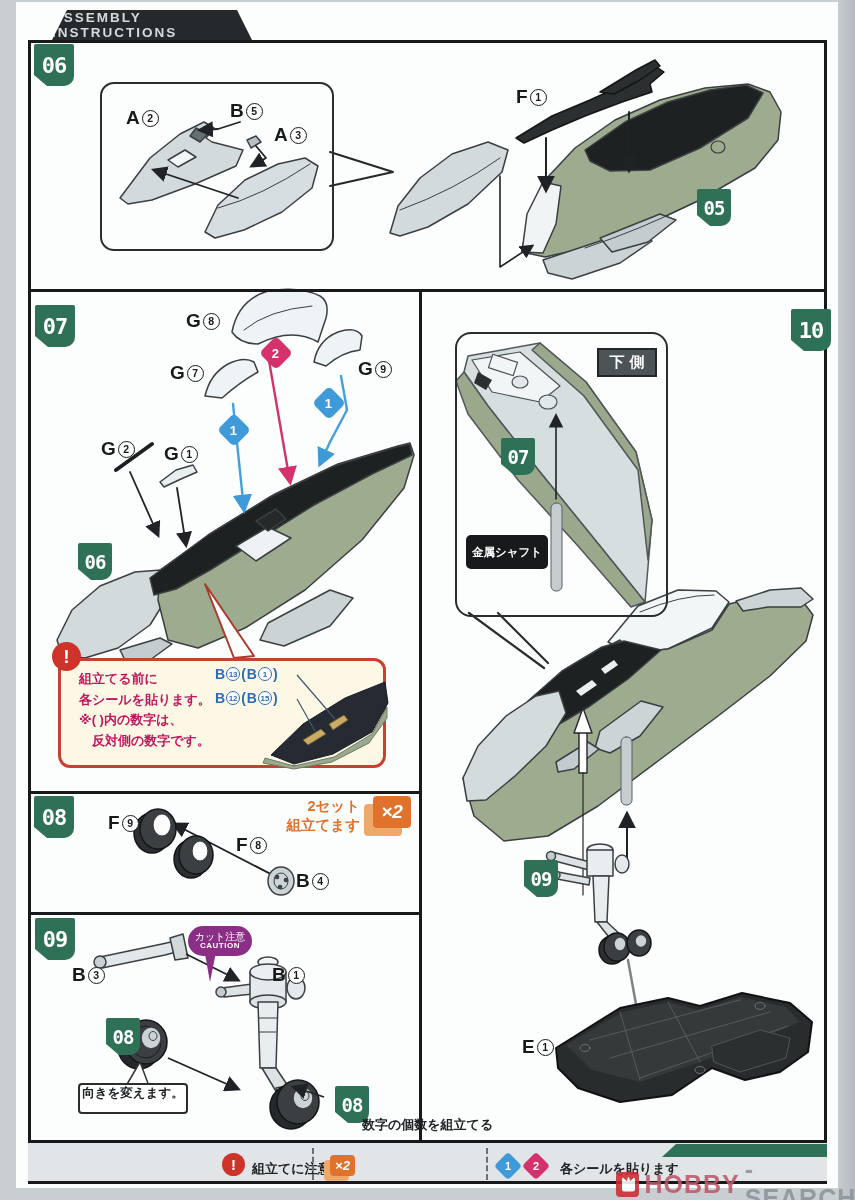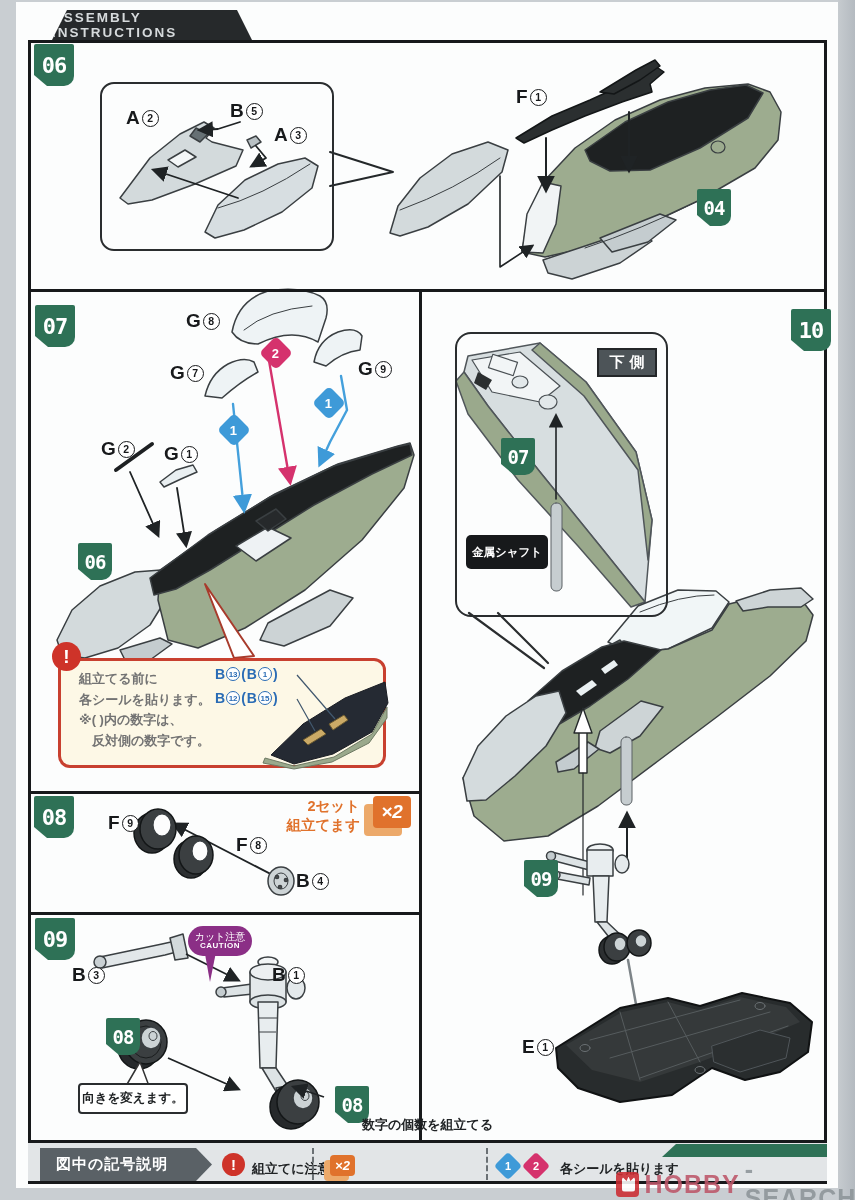--- a/index.html
+++ b/index.html
@@ -34,33 +34,33 @@
   .dmk.blue{background:#3e9ad8}.dmk.pink{background:#d5326d}
   .dmk.sm{width:20px;height:20px;border-radius:4px}.dmk.sm span{font-size:11px}
   
   .inset06{position:absolute;left:100px;top:82px;width:230px;height:165px;border:2.5px solid #2a2d2f;border-radius:14px}
   .box10{position:absolute;left:455px;top:332px;width:209px;height:281px;border:2.5px solid #2a2d2f;border-radius:16px}
   
   .callout{position:absolute;left:58px;top:658px;width:328px;height:110px;border:3px solid #c8402f;
            border-radius:12px;background:#fdf8e6;box-sizing:border-box}
   .warn-icon{position:absolute;left:52px;top:642px;width:29px;height:29px;border-radius:50%;background:#ce3329;
              color:#fff;display:flex;align-items:center;justify-content:center;font-weight:700;font-size:19px;z-index:5}
-  .warn-text{position:absolute;left:18px;top:8px;font-size:13px;font-weight:700;color:#737373;line-height:1.58}
+  .warn-text{position:absolute;left:18px;top:8px;font-size:13px;font-weight:700;color:#be185d;line-height:1.58}
   .warn-text .ind{padding-left:13px}
   .dlabel{position:absolute;display:flex;align-items:center;gap:1px;color:#2a6cb5;font-weight:700;font-size:14px}
   .dnum{width:14px;height:14px;border:1.5px solid #2a6cb5;border-radius:50%;display:flex;align-items:center;
         justify-content:center;font-size:8px;font-weight:700;background:#fff;box-sizing:border-box}
   
   .balloon{position:absolute;left:188px;top:926px;width:64px;height:30px;background:#8b2f86;border-radius:15px;
            color:#fff;display:flex;flex-direction:column;align-items:center;justify-content:center;line-height:1.1}
   .balloon .l1{font-size:10px;font-weight:400}
   .balloon .l2{font-size:8px;font-weight:700;letter-spacing:.5px}
   
   .notebox{position:absolute;background:#fff;border:2px solid #2a2d2f;border-radius:4px;display:flex;
-           align-items:center;justify-content:center;font-size:12.5px;font-weight:700;color:#1d2022}
+           justify-content:center;font-size:12.5px;font-weight:700;color:#1d2022}
   .setnote{position:absolute;left:278px;top:797px;width:82px;text-align:right;color:#e0722c;
            font-size:14.5px;font-weight:700;line-height:1.3}
   .x2badge{position:absolute}
   .x2badge .back{position:absolute;background:#eca96a;border-radius:4px}
   .x2badge .front{position:absolute;background:#e0722c;border-radius:4px;color:#fff;display:flex;
                   align-items:center;justify-content:center;font-weight:700;font-style:italic}
   .x2badge.big{left:364px;top:796px;width:48px;height:42px}
   .x2badge.big .back{left:0;top:8px;width:38px;height:32px}
   .x2badge.big .front{left:9px;top:0;width:38px;height:32px;font-size:19px}
   .x2badge.mini{left:324px;top:1155px;width:31px;height:26px}
@@ -268,21 +268,21 @@
   <div class="ln" style="left:28px;top:791px;width:394px;height:3px"></div>
   <div class="ln" style="left:28px;top:912px;width:394px;height:3px"></div>
 
   <div class="inset06"></div>
   <div class="box10"></div>
 
   <div class="badge main" style="left:34px;top:44px">
       <span>06</span>
     </div>
   <div class="badge ref" style="left:697px;top:189px">
-      <span>04</span>
+      <span>05</span>
     </div>
   <div class="badge main" style="left:35px;top:305px">
       <span>07</span>
     </div>
   <div class="badge ref" style="left:78px;top:543px">
       <span>06</span>
     </div>
   <div class="badge main" style="left:791px;top:309px">
       <span>10</span>
     </div>
@@ -432,23 +432,20 @@
 
   <div class="uslabel">
       <span>下側</span>
     </div>
   <div class="shaftlabel">
       <span>金属シャフト</span>
     </div>
 
   <div class="legendbar"></div>
   <div class="lg-green"></div>
-  <div class="legend-title">
-      <span>図中の記号説明</span>
-    </div>
   <div class="lg-warn">
       <span>!</span>
     </div>
   <div class="lg-text" style="left:252px;top:1160px"><span>組立てに注意</span></div>
   <div class="lg-dash" style="left:312px"></div>
   <div class="x2badge mini">
     <div class="back"></div>
     <div class="front">
         <span>×2</span>
       </div>

